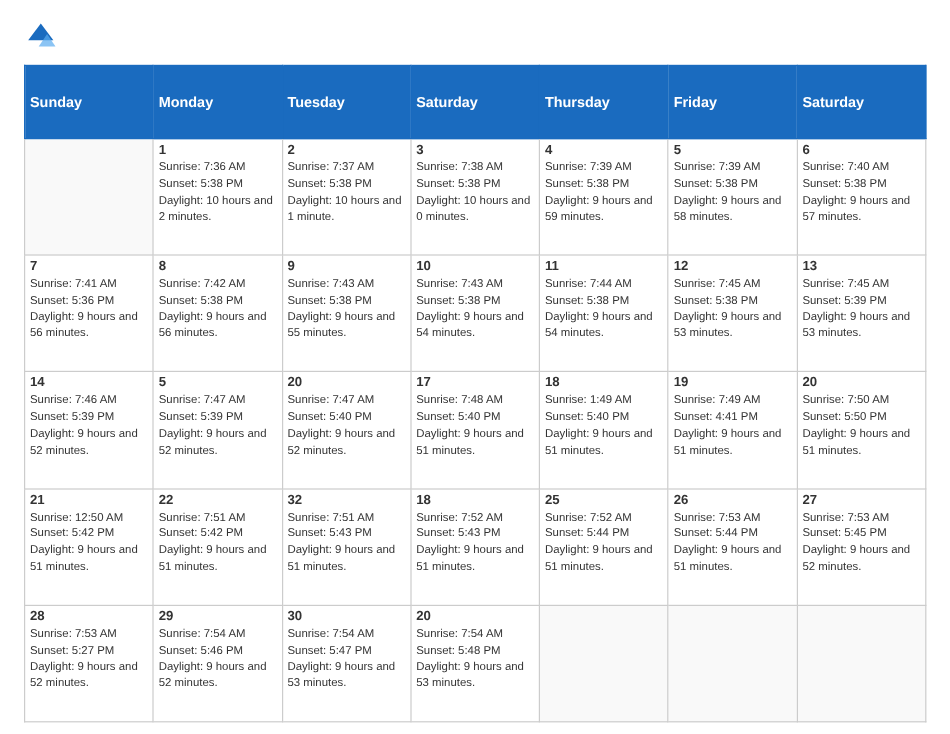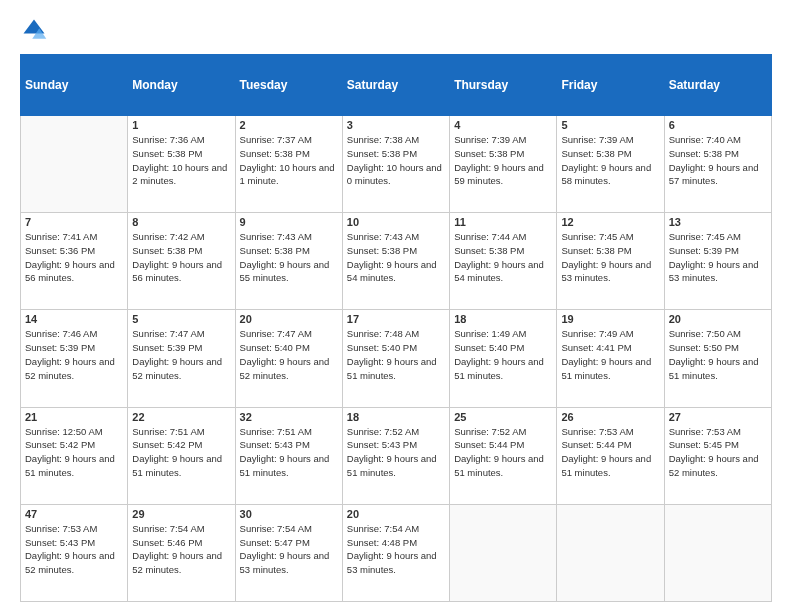--- a/index.html
+++ b/index.html
@@ -325,44 +325,44 @@
           <td>
             <span class="day-num">27</span>
             <div class="day-info">Sunrise: 7:53 AM
 Sunset: 5:45 PM
 Daylight: 9 hours
 and 52 minutes.</div>
           </td>
         </tr>
         <tr>
           <td>
-            <span class="day-num">47</span>
+            <span class="day-num">28</span>
             <div class="day-info">Sunrise: 7:53 AM
-Sunset: 5:43 PM
+Sunset: 5:27 PM
 Daylight: 9 hours
 and 52 minutes.</div>
           </td>
           <td>
             <span class="day-num">29</span>
             <div class="day-info">Sunrise: 7:54 AM
 Sunset: 5:46 PM
 Daylight: 9 hours
 and 52 minutes.</div>
           </td>
           <td>
             <span class="day-num">30</span>
             <div class="day-info">Sunrise: 7:54 AM
 Sunset: 5:47 PM
 Daylight: 9 hours
 and 53 minutes.</div>
           </td>
           <td>
             <span class="day-num">20</span>
             <div class="day-info">Sunrise: 7:54 AM
-Sunset: 4:48 PM
+Sunset: 5:48 PM
 Daylight: 9 hours
 and 53 minutes.</div>
           </td>
           <td class="empty"></td>
           <td class="empty"></td>
           <td class="empty"></td>
         </tr>
       </tbody>
   </table>
 </div>

